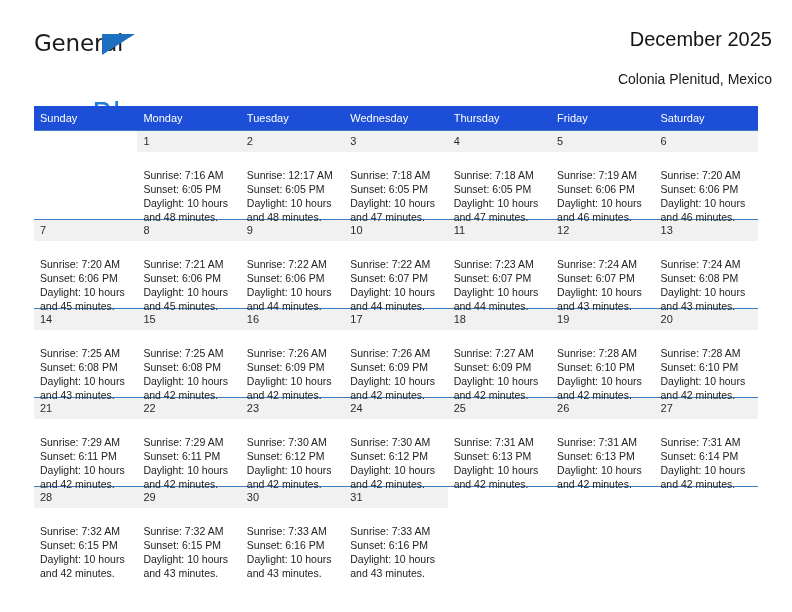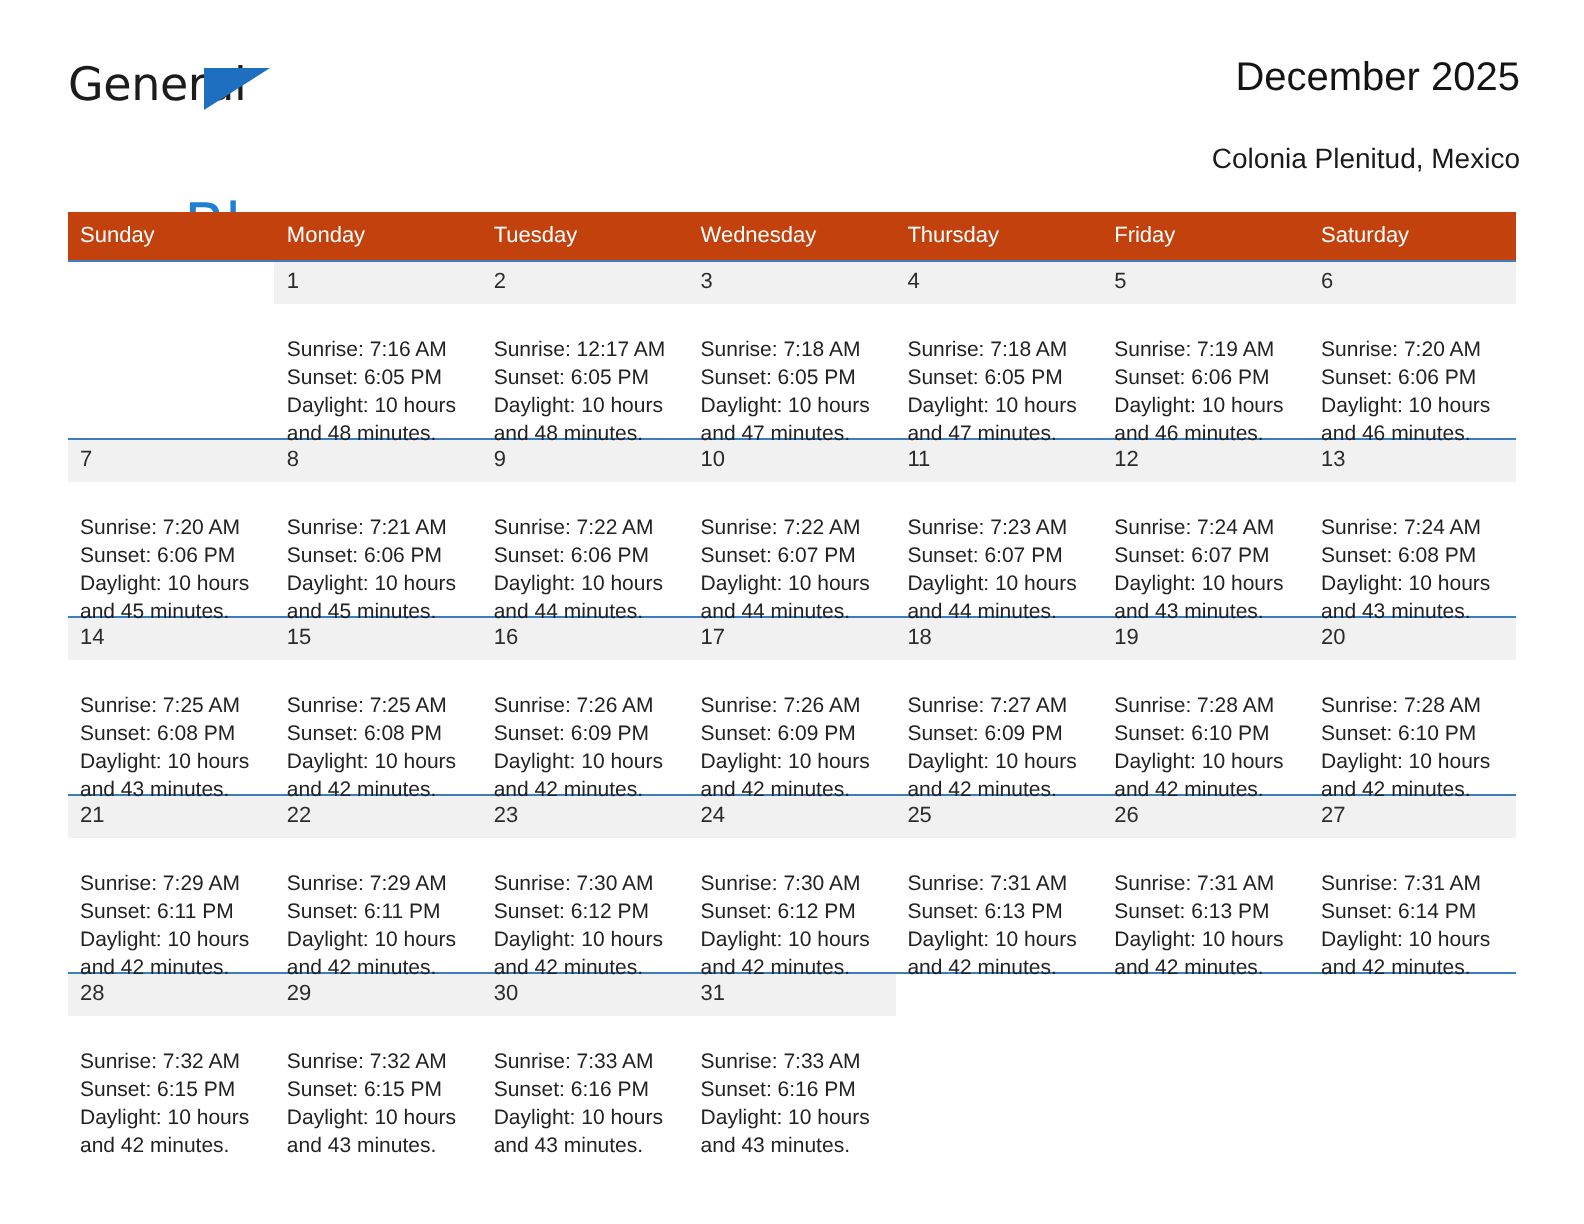--- a/index.html
+++ b/index.html
@@ -19,21 +19,21 @@
     width: 792px;
     height: 612px;
     box-sizing: border-box;
   }
 
   
   .header {
     position: absolute;
     left: 34px;
     top: 28px;
-    right: 32px;
+    right: 20px;
     height: 72px;
   }
   .brand {
     position: absolute;
     left: 0;
     top: 4px;
     width: 220px;
     height: 58px;
   }
   .brand-general {
@@ -89,21 +89,21 @@
   
   .calendar {
     position: absolute;
     left: 34px;
     top: 106px;
     width: 724px;
     border-collapse: collapse;
     table-layout: fixed;
   }
   .calendar th {
-    background: #c2410c;
+    background: #1d4ed8;
     color: #ffffff;
     font-size: 11px;
     font-weight: normal;
     text-align: left;
     padding: 4px 0 5px 6px;
     height: 15px;
     vertical-align: middle;
   }
   .calendar td {
     vertical-align: top;

